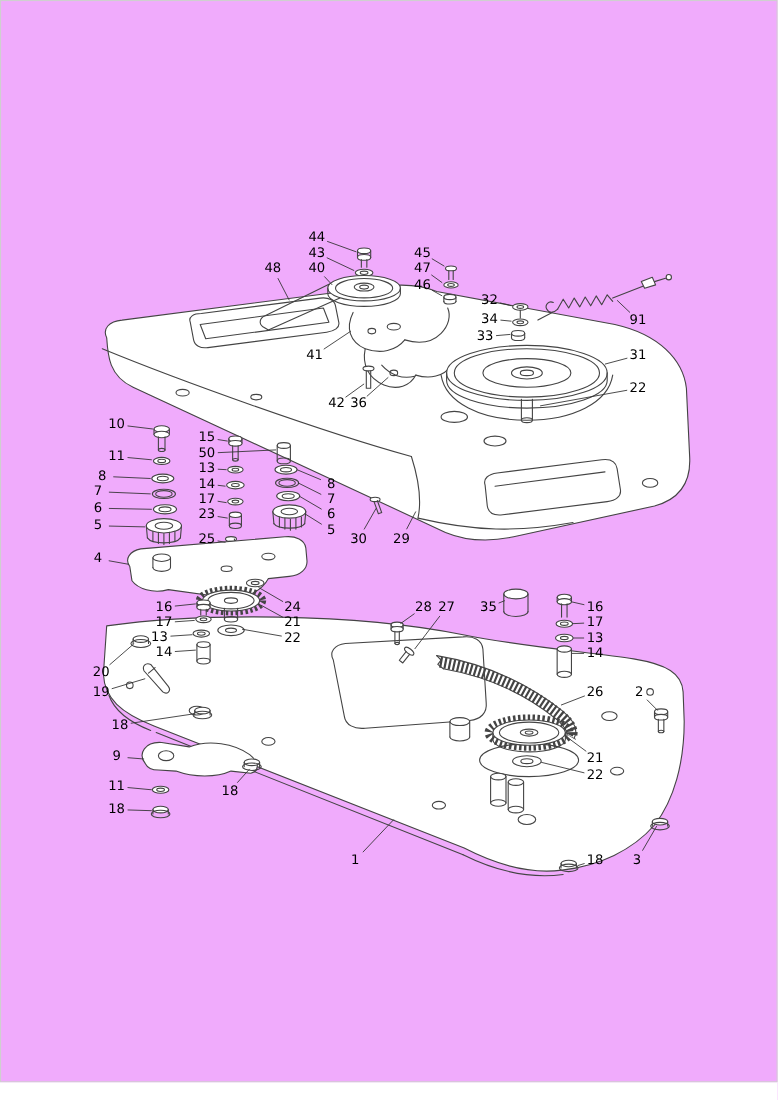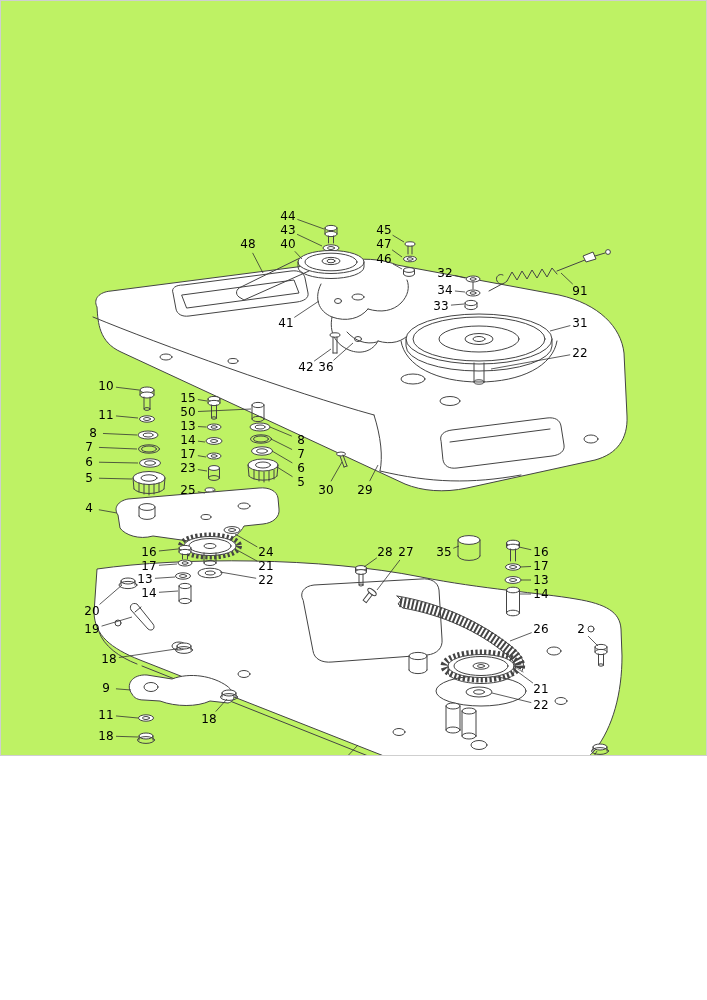--- a/index.html
+++ b/index.html
@@ -1,16 +1,16 @@
 <!DOCTYPE html>
 <html><head>
 <meta charset="utf-8">
 <style>
   html,body{margin:0;padding:0;background:#ffffff;}
-  .page{width:707px;height:756px;background:#bef264;position:relative;overflow:hidden;
+  .page{width:707px;height:984px;background:#f0abfc;position:relative;overflow:hidden;
         border:1px solid #cfcfcf;box-sizing:border-box;
         font-family:"DejaVu Sans",sans-serif;}
   svg{display:block;}
   .ln{stroke:#444444;stroke-width:1;fill:none;stroke-linecap:round;stroke-linejoin:round;}
   .fw{stroke:#444444;stroke-width:1;fill:#ffffff;stroke-linejoin:round;}
   .teeth{stroke:#444444;fill:none;}
   .callout-line{stroke:#333333;stroke-width:0.8;}
   .callout-text{font:12px "DejaVu Sans",sans-serif;fill:#000000;}
 </style>
 </head>

